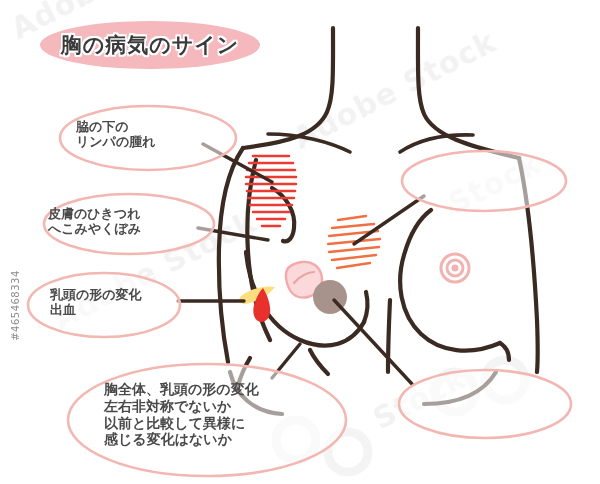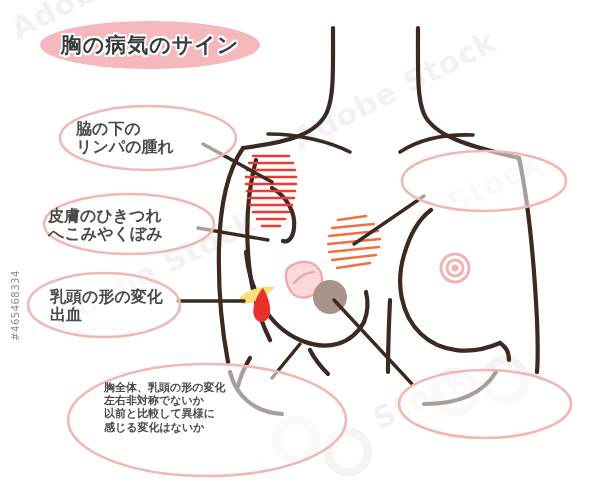--- a/index.html
+++ b/index.html
@@ -108,26 +108,26 @@
     white-space: nowrap;
   }
   .cap {
     position: absolute;
     color: #4a4a4a;
     font-weight: bold;
     line-height: 1.12;
     white-space: pre;
     font-family: "DejaVu Sans", "Liberation Sans", sans-serif;
   }
-  .cap-sm { font-size: 16px; }
+  .cap-sm { font-size: 13px; }
   .cap-big {
     position: absolute;
     color: #4a4a4a;
     font-weight: bold;
-    font-size: 11px;
+    font-size: 14px;
     line-height: 1.2;
     white-space: pre;
     font-family: "DejaVu Sans", "Liberation Sans", sans-serif;
   }
   #title-text {
     position: absolute;
     left: 50px;
     top: 31px;
     width: 200px;
     text-align: center;

